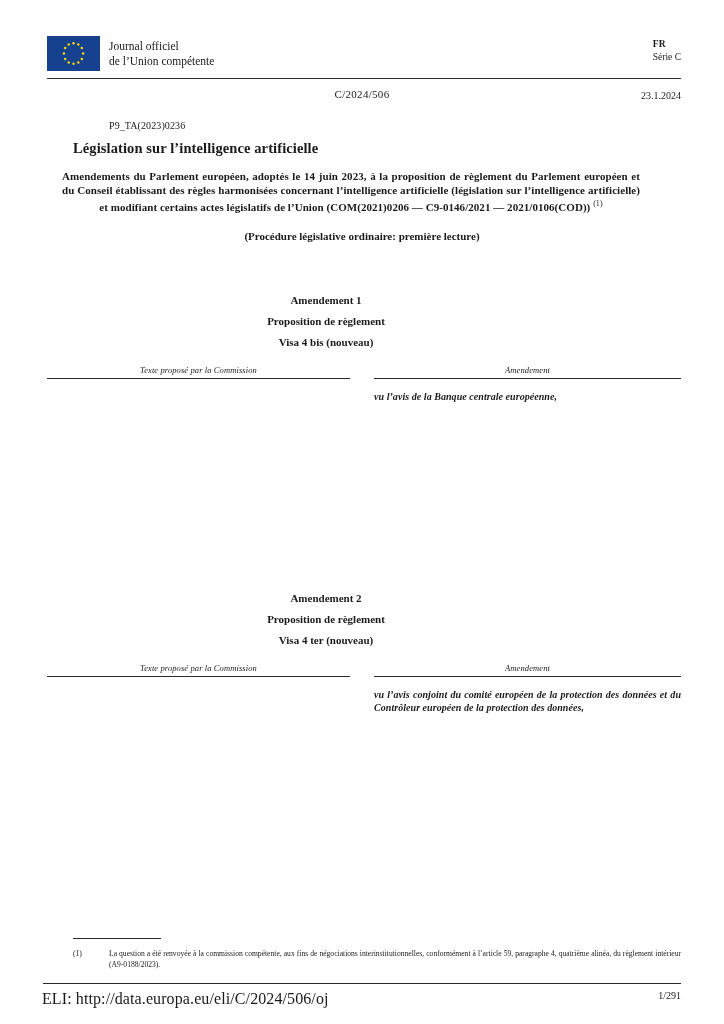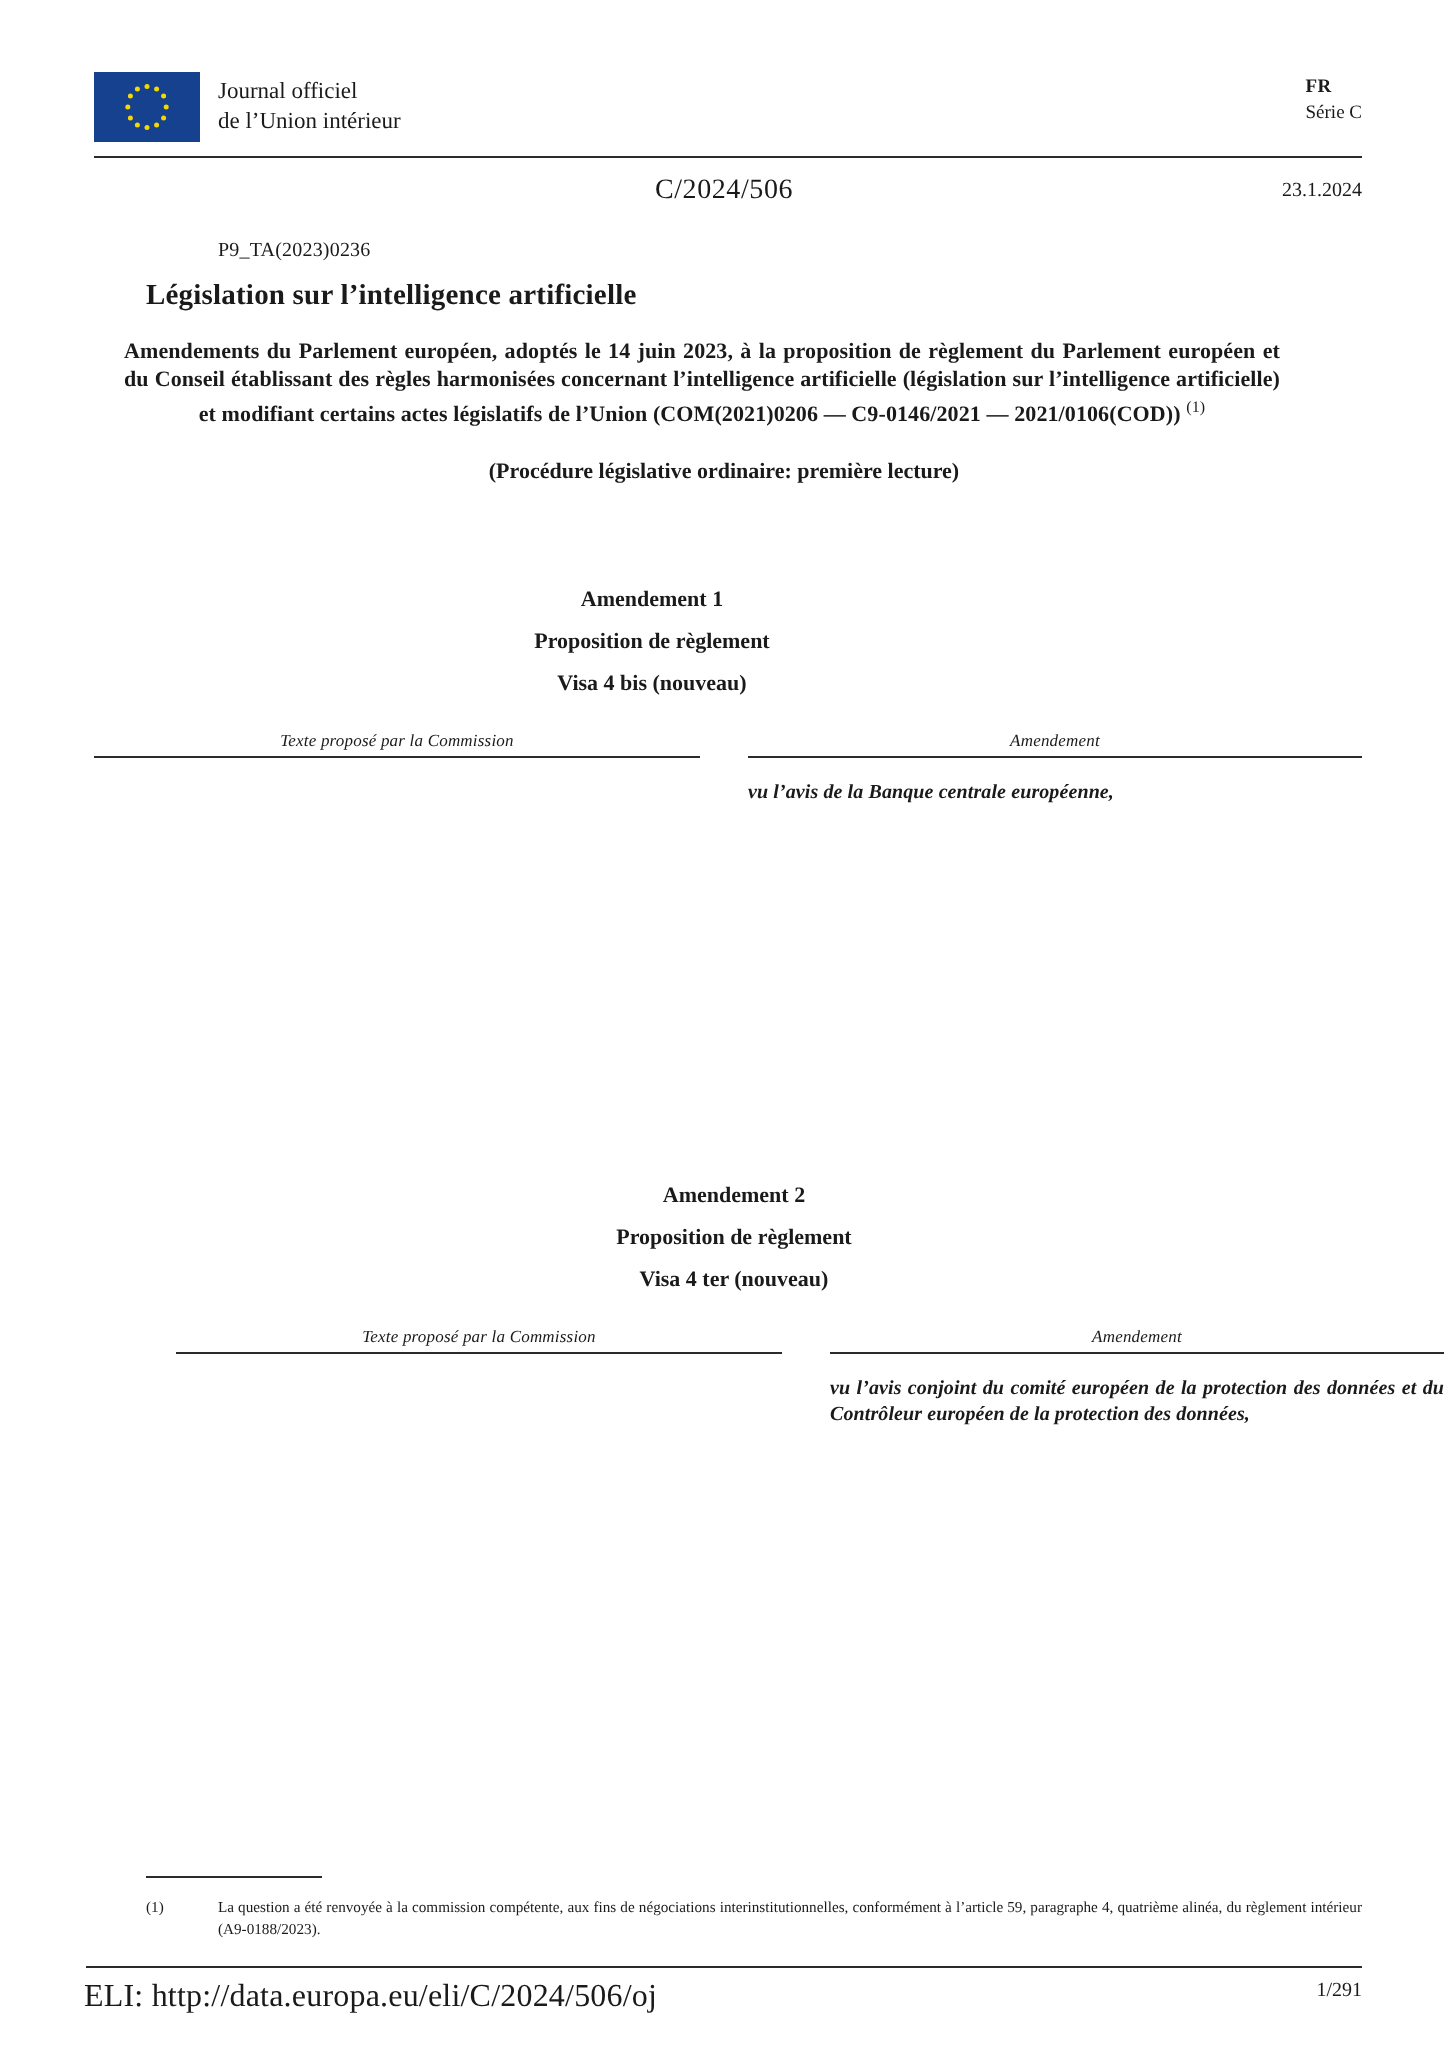--- a/index.html
+++ b/index.html
@@ -71,21 +71,21 @@
     border-top: 1.4px solid #2b2b2b;
   }
 
   
   .docnum {
     position: absolute;
     left: 0;
     top: 88px;
     width: 724px;
     text-align: center;
-    font-size: 14px;
+    font-size: 11px;
     letter-spacing: 0.3px;
   }
   .docdate {
     position: absolute;
     right: 43px;
     top: 90px;
     font-size: 10px;
   }
   .ta-ref {
     position: absolute;
@@ -255,21 +255,21 @@
             <circle cx="21.7" cy="26.5" r="1.25"></circle>
             <circle cx="18.2" cy="23.0" r="1.25"></circle>
             <circle cx="16.9" cy="17.5" r="1.25"></circle>
             <circle cx="18.2" cy="12.0" r="1.25"></circle>
             <circle cx="21.7" cy="8.5" r="1.25"></circle>
           </g>
         </svg>
       </div>
       <div class="masthead-titles">
         <div>Journal officiel</div>
-        <div>de l’Union intérieur</div>
+        <div>de l’Union compétente</div>
       </div>
     </div>
     <div class="masthead-right">
       <div class="lang">FR</div>
       <div>Série C</div>
     </div>
   </div>
 
   <div class="rule-head"></div>
 
@@ -299,21 +299,21 @@
         <div class="col-body"></div>
       </div>
       <div class="col col-right">
         <div class="col-caption">Amendement</div>
         <div class="col-rule"></div>
         <div class="col-body">vu l’avis de la Banque centrale européenne,</div>
       </div>
     </div>
   </div>
 
-  <div class="amend-block" style="top:588px;margin-left:41px;">
+  <div class="amend-block" style="top:588px;">
     <div class="amend-heading">
       <span class="ln">Amendement 2</span>
       <span class="ln">Proposition de règlement</span>
       <span class="ln">Visa 4 ter (nouveau)</span>
     </div>
     <div class="cols">
       <div class="col col-left">
         <div class="col-caption">Texte proposé par la Commission</div>
         <div class="col-rule"></div>
         <div class="col-body"></div>

